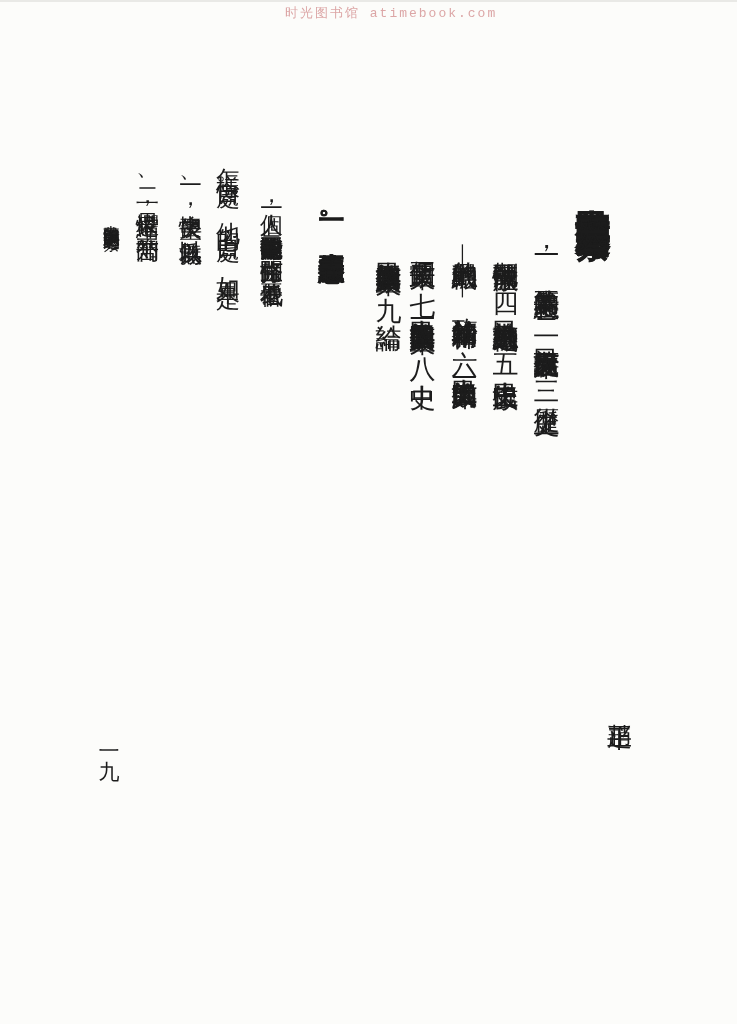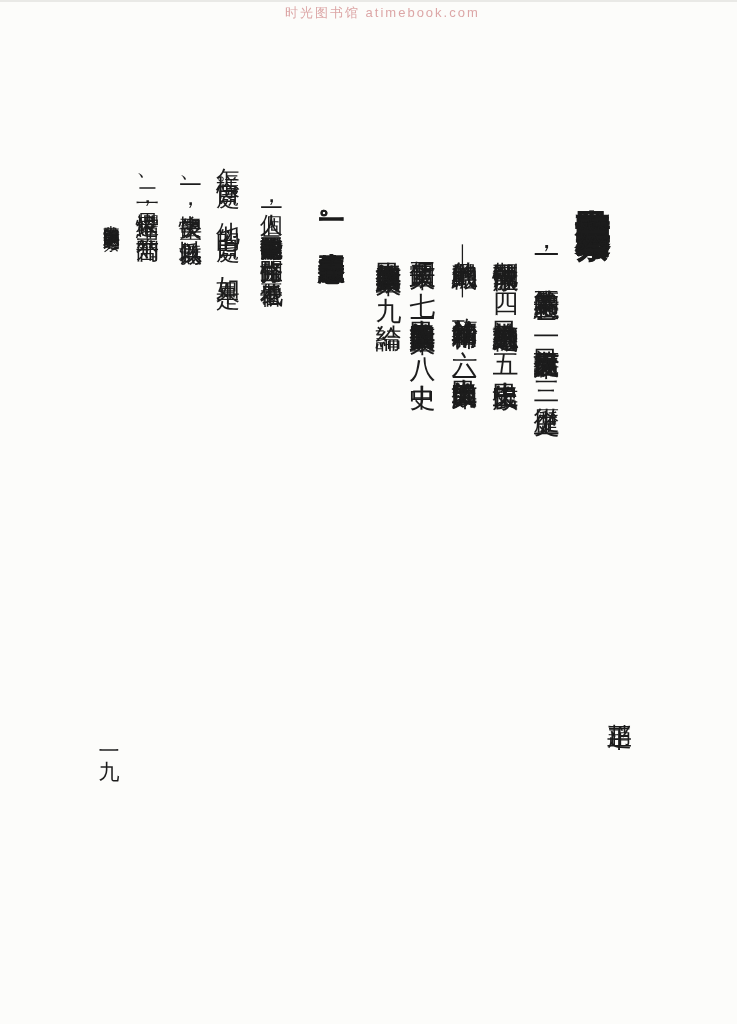--- a/index.html
+++ b/index.html
@@ -18,21 +18,21 @@
     width:737px;height:1024px;
     background:var(--paper);
     overflow:hidden;
   }
   .scan-edge-top{
     position:absolute;left:0;top:0;width:100%;height:2px;
     background:#e9e9e6;
   }
   .watermark{
     position:absolute;left:285px;top:4px;
-    font-family:Liberation Sans, sans-serif;
+    font-family:Liberation Mono, monospace;
     font-size:13px;letter-spacing:2px;
     color:var(--watermark);
     white-space:pre;
   }
   
   .v{
     position:absolute;
     writing-mode:vertical-rl;
     text-orientation:mixed;
     line-height:1;

